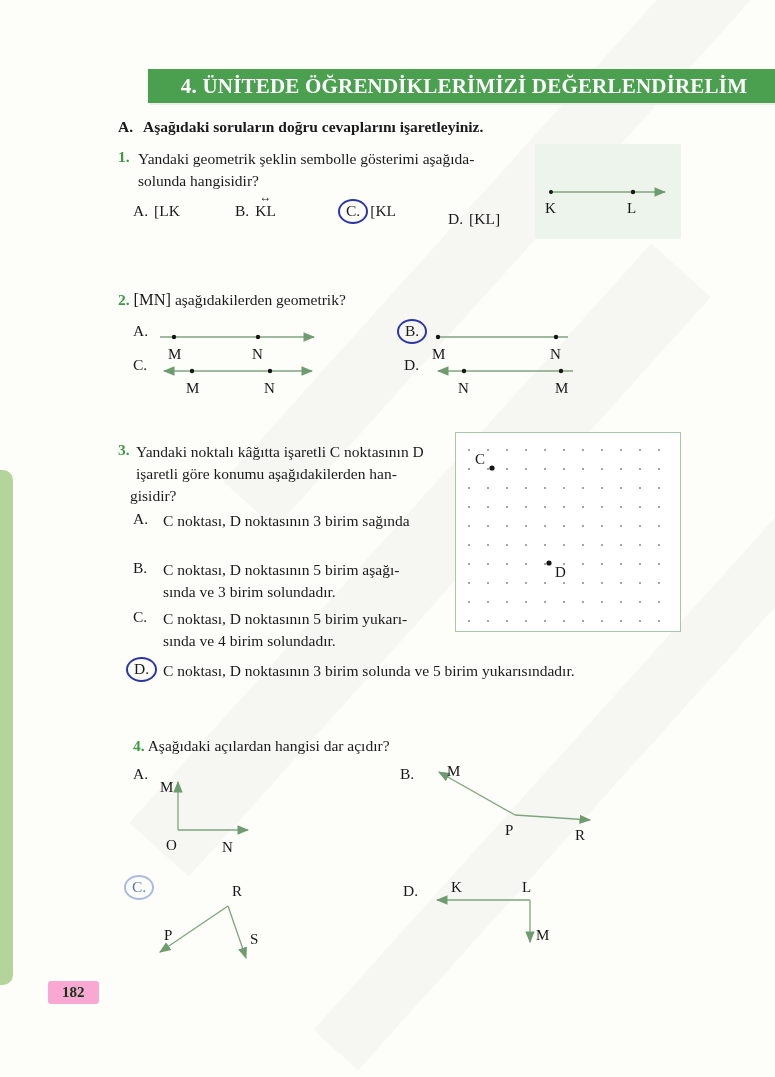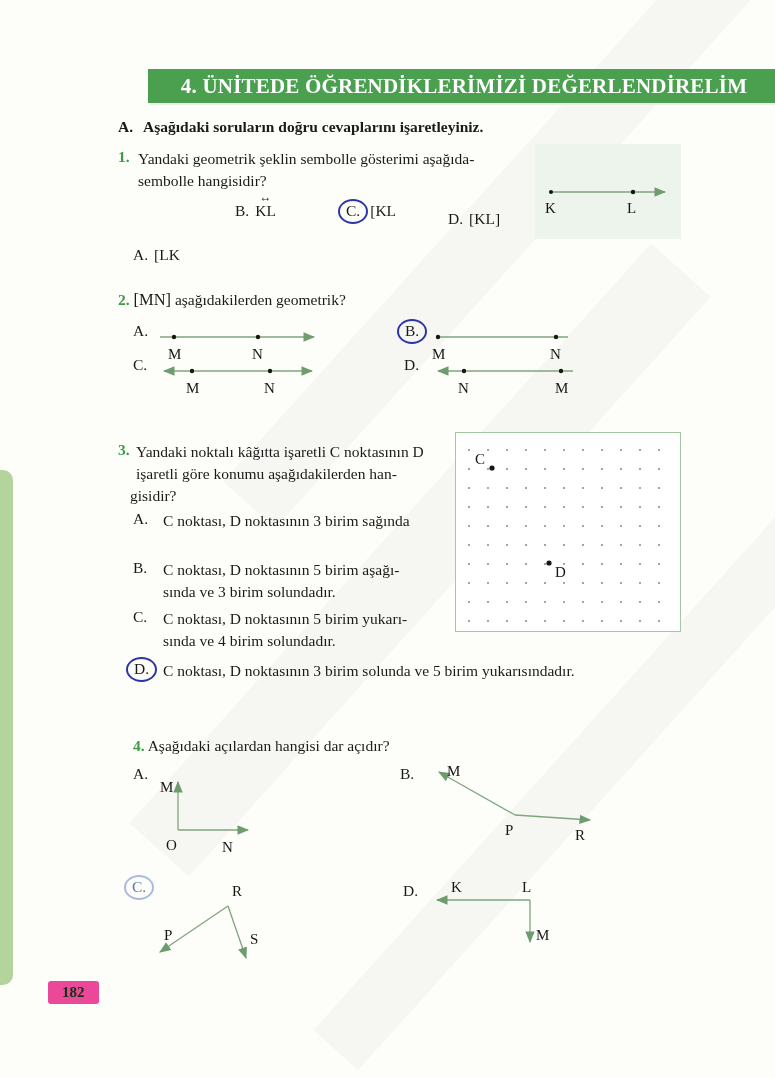--- a/index.html
+++ b/index.html
@@ -18,21 +18,21 @@
   .circled{display:inline-block;border:2.5px solid #2b35a8;border-radius:50%;
            padding:1px 6px 2px 6px;margin:-3px 2px -3px -7px;}
   .circled-light{display:inline-block;border:2px solid rgba(100,130,205,.55);border-radius:50%;
            padding:1px 6px 2px 6px;margin:-3px 2px -3px -7px;color:#5a77b5;}
   .kl-wrap{position:relative;display:inline-block;}
   .kl-arrow{position:absolute;top:-12px;left:0;width:100%;text-align:center;font-size:12px;}
   .q1-box{left:535px;top:144px;width:146px;height:95px;background:#edf4ec;}
   .grid-box{left:455px;top:432px;width:226px;height:200px;}
   .side-tab{left:0;top:470px;width:13px;height:515px;background:#b5d49c;
             border-radius:0 10px 10px 0;}
-  .page-num{left:48px;top:981px;background:#ec4899;color:#143214;font-weight:bold;
+  .page-num{left:48px;top:981px;background:#f9a8d4;color:#143214;font-weight:bold;
             font-size:15px;padding:3px 14px;border-radius:3px;}
   .notation{font-size:16.5px;}
   .wm{background:rgba(160,160,160,0.07);transform:rotate(-48deg);pointer-events:none;}
   svg text{font-family:"Liberation Serif",serif;font-size:15px;fill:#161616;}
   .figline{stroke:#7fa57f;stroke-width:1.3;fill:none;}
   .figdot{fill:#161616;}
 </style>
 </head>
 <body>
 
@@ -46,38 +46,38 @@
   <div class="abs page-num">182</div>
 
   <div class="abs banner">4. ÜNİTEDE ÖĞRENDİKLERİMİZİ DEĞERLENDİRELİM</div>
 
   <div class="abs section-head">
     <span class="lbl">A.</span><span>Aşağıdaki soruların doğru cevaplarını işaretleyiniz.</span>
   </div>
 
   <span class="abs num" style="left:118px;top:148px;">1.</span>
   <span class="abs txt" style="left:138px;top:148px;">Yandaki geometrik şeklin sembolle gösterimi aşağıda-</span>
-  <span class="abs txt" style="left:138px;top:170px;">sembolle hangisidir?</span>
+  <span class="abs txt" style="left:138px;top:170px;">solunda hangisidir?</span>
 
   <div class="abs q1-box">
     <svg width="146" height="95">
       <defs>
         <marker id="mq1" viewBox="0 0 10 10" refX="9" refY="5" markerWidth="9" markerHeight="9" orient="auto-start-reverse">
           <path d="M0,1 L10,5 L0,9 z" fill="#6f9c6f"></path>
         </marker>
       </defs>
       <line class="figline" x1="14" y1="48" x2="130" y2="48" marker-end="url(#mq1)"></line>
       <circle class="figdot" cx="16" cy="48" r="2"></circle>
       <circle class="figdot" cx="98" cy="48" r="2.2"></circle>
       <text x="10" y="69">K</text>
       <text x="92" y="69">L</text>
     </svg>
   </div>
 
-  <div class="abs opt" style="left:133px;top:202px;margin-top:44px;">
+  <div class="abs opt" style="left:133px;top:202px;">
     <span class="opt-label">A.</span><span>[LK</span>
   </div>
   <div class="abs opt" style="left:235px;top:202px;">
     <span class="opt-label">B.</span><span class="kl-wrap"><span class="kl-arrow">↔</span><span>KL</span></span>
   </div>
   <div class="abs opt" style="left:345px;top:202px;">
     <span class="opt-label circled">C.</span><span>[KL</span>
   </div>
   <div class="abs opt" style="left:448px;top:210px;">
     <span class="opt-label">D.</span><span>[KL]</span>

